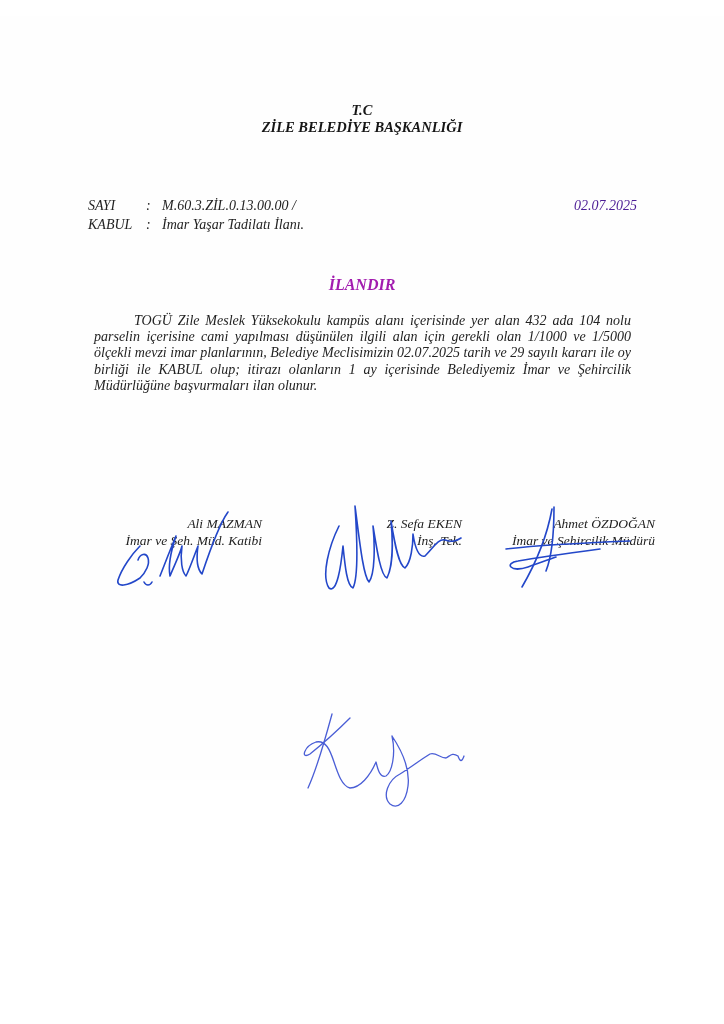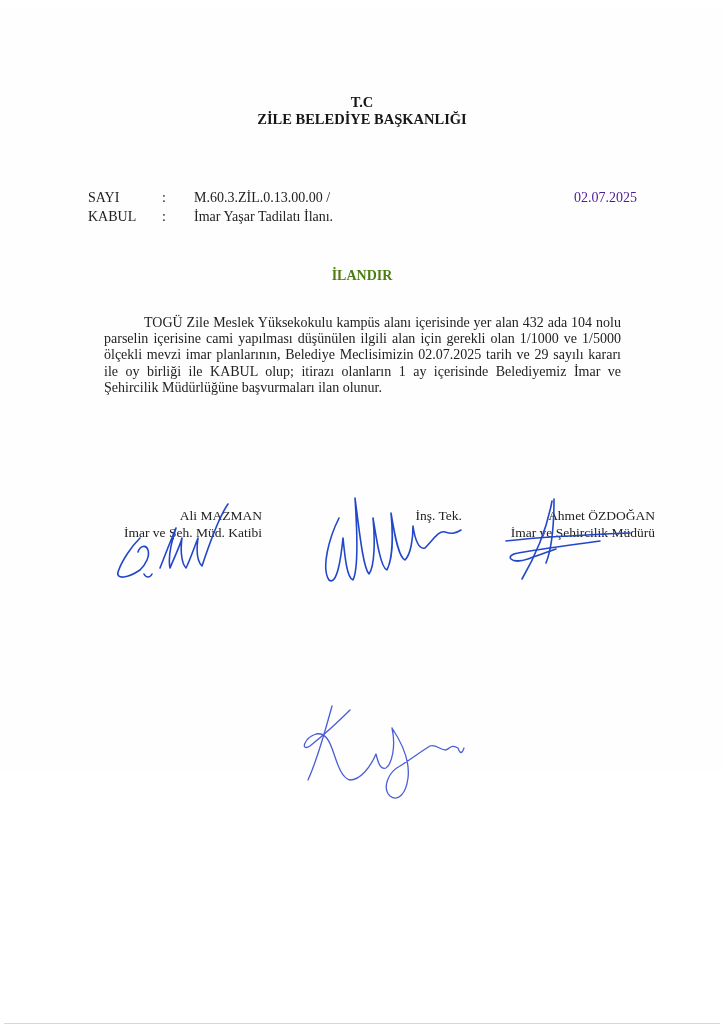--- a/index.html
+++ b/index.html
@@ -10,65 +10,66 @@
     body {
       width: 724px;
       height: 1024px;
       position: relative;
       overflow: hidden;
       font-family: "Liberation Serif", "DejaVu Serif", serif;
       color: #1a1a1a;
     }
     .page {
       position: absolute;
-      left: 0; top: 8px;
+      left: 0; top: 16px;
       width: 724px; height: 764px;
       background: #fefefe;
+      font-style: italic;
     }
     .abs { position: absolute; }
     .header {
       left: 0; width: 724px; top: 86px;
       text-align: center;
       font-weight: bold;
       font-size: 14.5px;
       line-height: 16.5px;
       color: #161616;
     }
     .header div { margin: 0; }
     .meta {
       left: 88px; top: 180px;
       font-size: 14px;
       line-height: 19px;
       color: #222;
     }
-    .meta-row { display: flex; gap: 16px; }
+    .meta-row { display: flex; }
     .meta-label { width: 58px; display: inline-block; }
     .meta-colon { width: 16px; display: inline-block; }
     .date {
       top: 180px; right: 87px;
       font-size: 14px;
       line-height: 19px;
       color: #4c1d95;
     }
     .ilan-title {
       left: 0; width: 724px; top: 260px;
       text-align: center;
       font-weight: bold;
-      font-size: 14px;
-      color: #4d7c0f;
+      font-size: 16px;
+      color: #a21caf;
     }
     .body-text {
       left: 88px; top: 291px;
       width: 549px;
       font-size: 14px;
       line-height: 16.2px;
       color: #222;
       text-align: justify;
     }
-    .body-text p { margin: 16px; text-indent: 40px; }
+    .body-text p { margin: 6px; text-indent: 40px; }
     .sig {
       text-align: right;
       font-size: 13.5px;
       line-height: 17px;
       color: #222;
       white-space: nowrap;
     }
     .sig-block { width: 200px; }
     .signature {
       position: absolute;
@@ -123,20 +124,21 @@
     <div>Ali MAZMAN</div>
     <div>İmar ve Şeh. Müd. Katibi</div>
   </div>
   <svg class="signature" style="left:110px; top:490px;" width="140" height="90" viewBox="0 0 140 90">
     <path d="M30 40 C 22 48, 12 62, 8 74 C 6 82, 18 80, 30 72 C 36 66, 40 58, 38 52 C 36 46, 30 48, 28 54"></path>
     <path d="M34 76 C 36 80, 40 80, 42 76"></path>
     <path d="M50 70 C 54 60, 60 44, 66 30 C 60 48, 58 60, 60 70 C 64 60, 70 48, 72 40 C 70 54, 72 66, 76 70 C 80 62, 84 50, 88 40 C 86 54, 88 64, 92 68 C 98 50, 108 20, 118 6"></path>
   </svg>
 
   <div class="abs sig sig-block" style="left:262px; top:499px;">
+    <div>Z. Sefa EKEN</div>
     <div>İnş. Tek.</div>
   </div>
   <svg class="signature" style="left:315px; top:480px;" width="150" height="100" viewBox="0 0 150 100">
     <path d="M24 30 C 14 50, 6 80, 14 92 C 22 98, 26 70, 28 50 C 30 70, 32 90, 38 92 C 44 80, 42 40, 40 10 C 44 40, 48 80, 54 86 C 60 78, 60 50, 58 30 C 62 55, 66 80, 72 82 C 78 70, 78 45, 76 25 C 80 50, 84 70, 90 72 C 96 66, 98 50, 98 38 C 100 52, 104 62, 110 60 C 118 52, 124 42, 130 44 C 136 46, 140 46, 146 42"></path>
   </svg>
 
   <div class="abs sig sig-block" style="left:455px; top:499px;">
     <div>Ahmet ÖZDOĞAN</div>
     <div>İmar ve Şehircilik Müdürü</div>
   </div>

